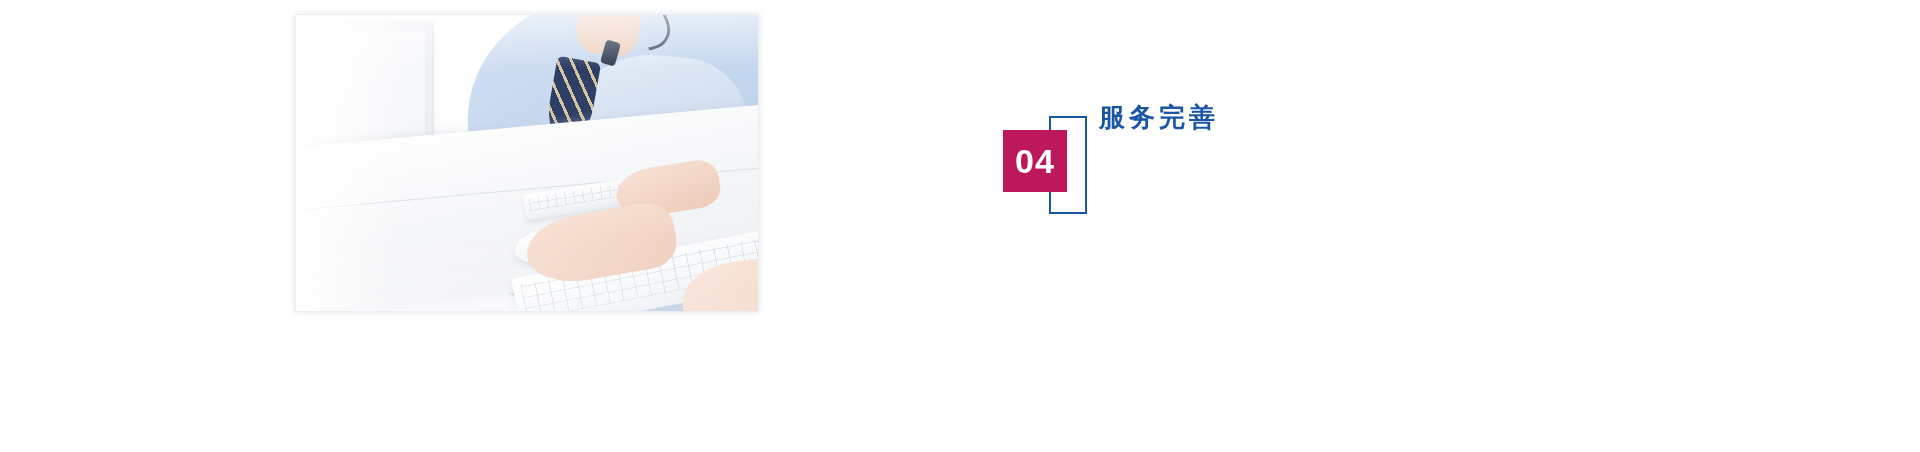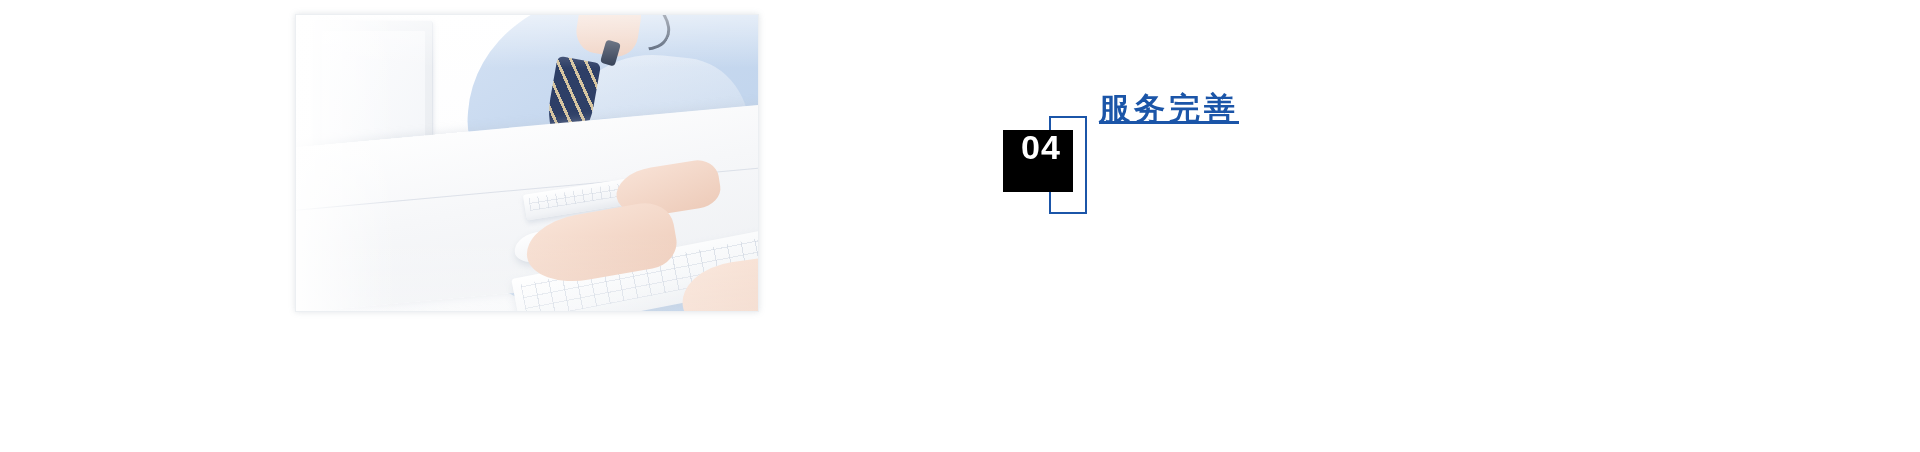--- a/index.html
+++ b/index.html
@@ -368,50 +368,48 @@
     border: 2px solid #1b55a8;
     box-sizing: border-box;
     background: transparent;
   }
   .badge-square {
     position: absolute;
     left: 0px;
     top: 14px;
     width: 64px;
     height: 62px;
-    background: #000000;
+    background: #be185d;
     display: flex;
-    align-items: flex-start;
+    align-items: center;
     justify-content: center;
-    padding-left: 6px;
   }
   .badge-number {
     color: #ffffff;
     font-size: 34px;
     font-weight: 700;
     letter-spacing: 1px;
     line-height: 1;
     font-family: "Liberation Sans", "DejaVu Sans", sans-serif;
   }
 
   .text-col {
     position: absolute;
     left: 96px;
     top: 0;
     width: 420px;
   }
   .title {
     color: #1b55a8;
-    font-size: 31px;
+    font-size: 26px;
     font-weight: 700;
     letter-spacing: 4px;
     line-height: 1.18;
-    margin: 5px 0 12px 0;
+    margin: 16px 0 12px 0;
     white-space: nowrap;
-    text-decoration: underline;
   }
   .desc {
     color: #1b1b1b;
     font-size: 19px;
     line-height: 1.55;
     letter-spacing: .5px;
     margin: 0;
     width: 392px;
     word-break: break-all;
   }

